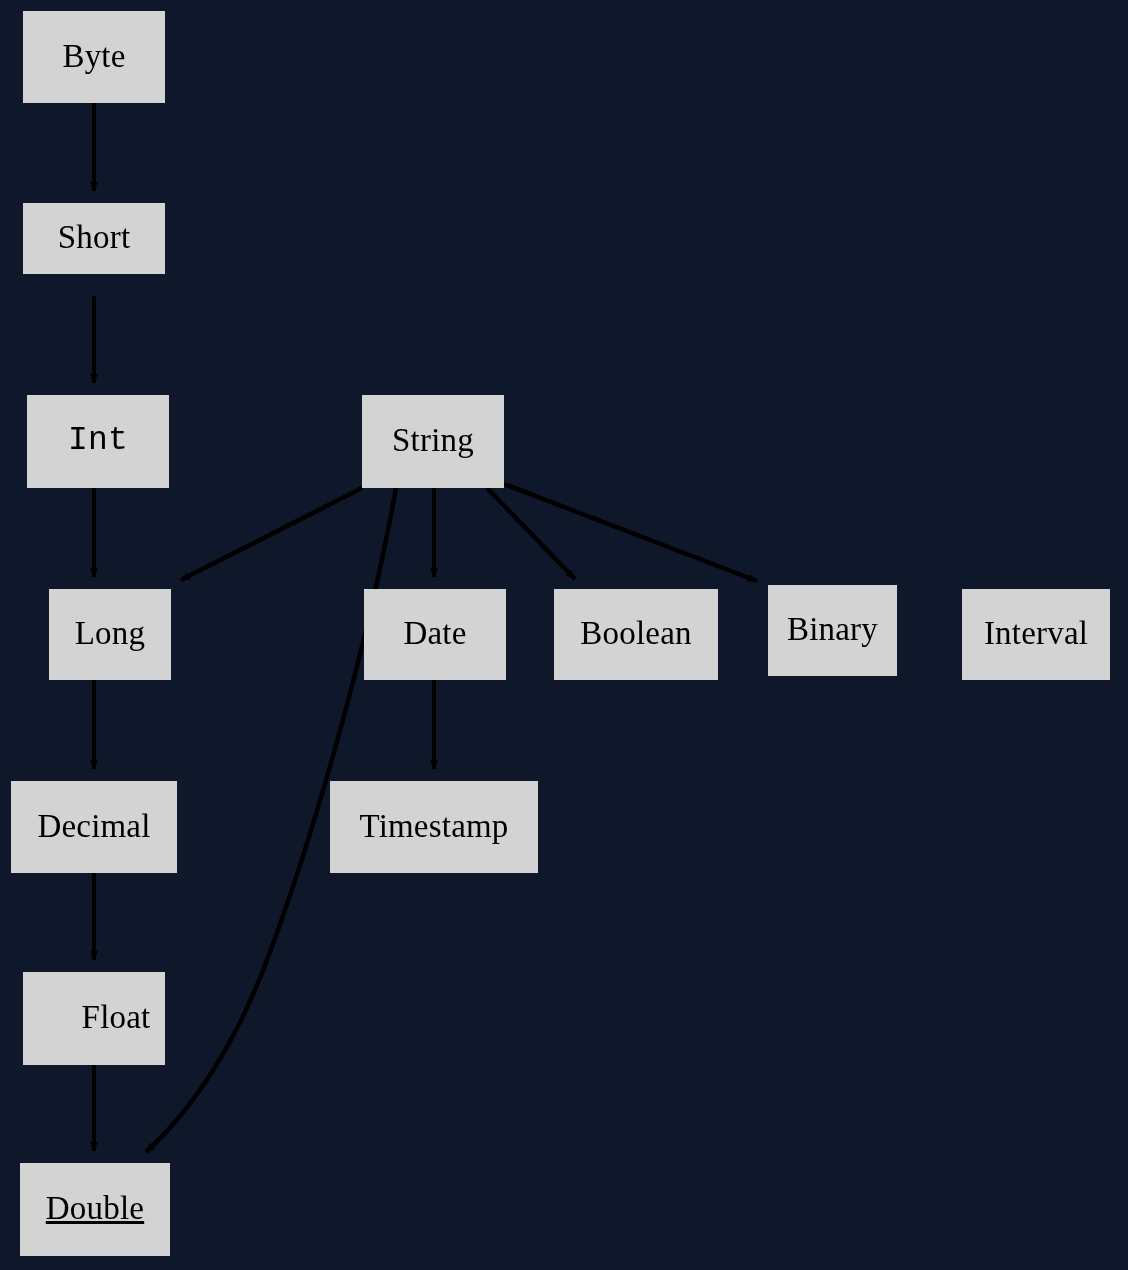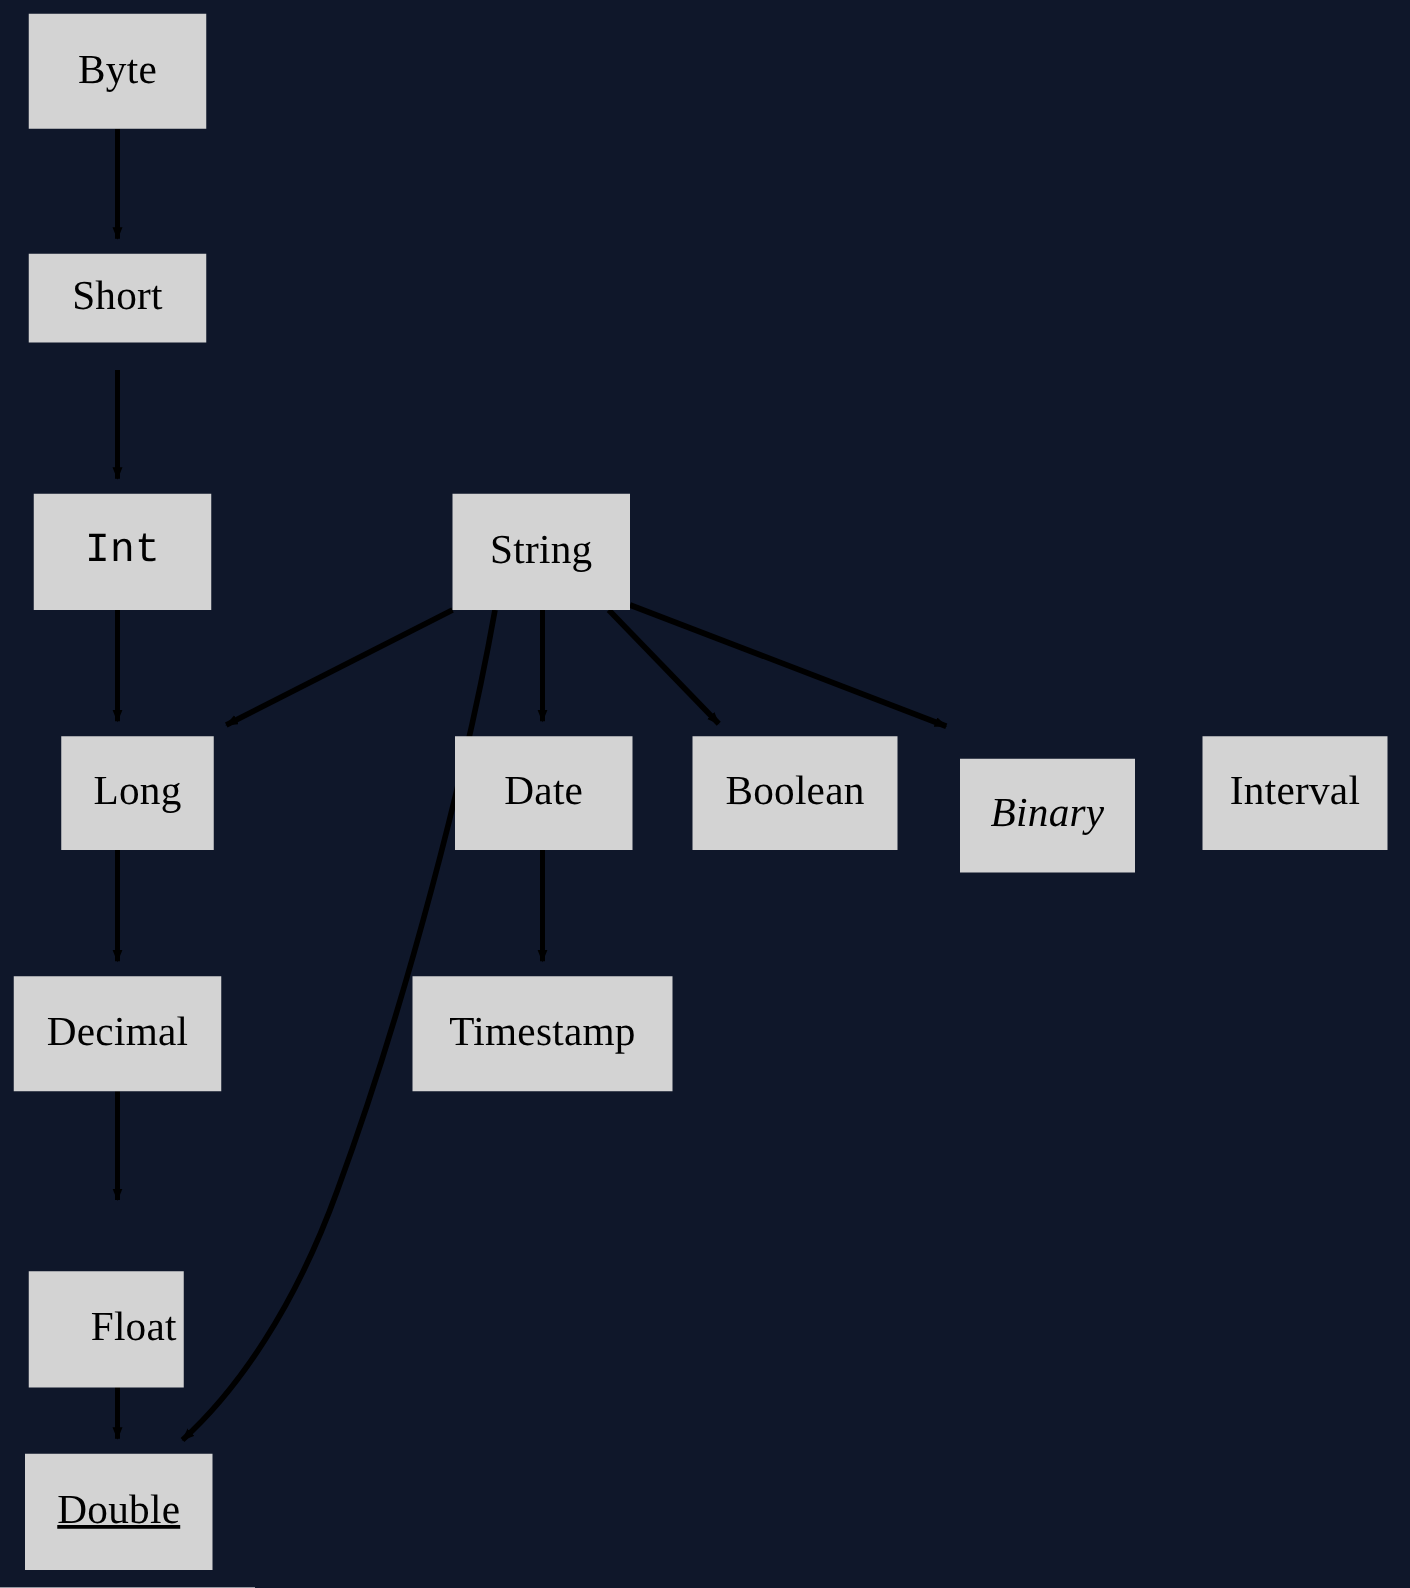--- a/index.html
+++ b/index.html
@@ -117,21 +117,21 @@
   </div>
 
   <div class="node" style="left:23px; top:589px; width:122px; height:91px;margin-left:26px;">
     <span class="node-label">Long</span>
   </div>
 
   <div class="node" style="left:11px; top:781px; width:166px; height:92px;">
     <span class="node-label">Decimal</span>
   </div>
 
-  <div class="node" style="left:23px; top:1017px; width:124px; height:93px;padding-left:44px;">
+  <div class="node" style="left:23px; top:972px; width:142px; height:93px;padding-left:44px;">
     <span class="node-label">Float</span>
   </div>
 
   <div class="node" style="left:20px; top:1163px; width:150px; height:93px;text-decoration:underline;">
     <span class="node-label">Double</span>
   </div>
 
   <div class="node" style="left:362px; top:395px; width:142px; height:93px;">
     <span class="node-label">String</span>
   </div>
@@ -141,21 +141,21 @@
   </div>
 
   <div class="node" style="left:364px; top:589px; width:142px; height:91px;">
     <span class="node-label">Date</span>
   </div>
 
   <div class="node" style="left:554px; top:589px; width:164px; height:91px;">
     <span class="node-label">Boolean</span>
   </div>
 
-  <div class="node" style="left:768px; top:607px; width:140px; height:91px;font-style:italic;">
+  <div class="node" style="left:768px; top:585px; width:129px; height:91px;">
     <span class="node-label">Binary</span>
   </div>
 
   <div class="node" style="left:962px; top:589px; width:148px; height:91px;">
     <span class="node-label">Interval</span>
   </div>
 
 </div>
 
 </body></html>

